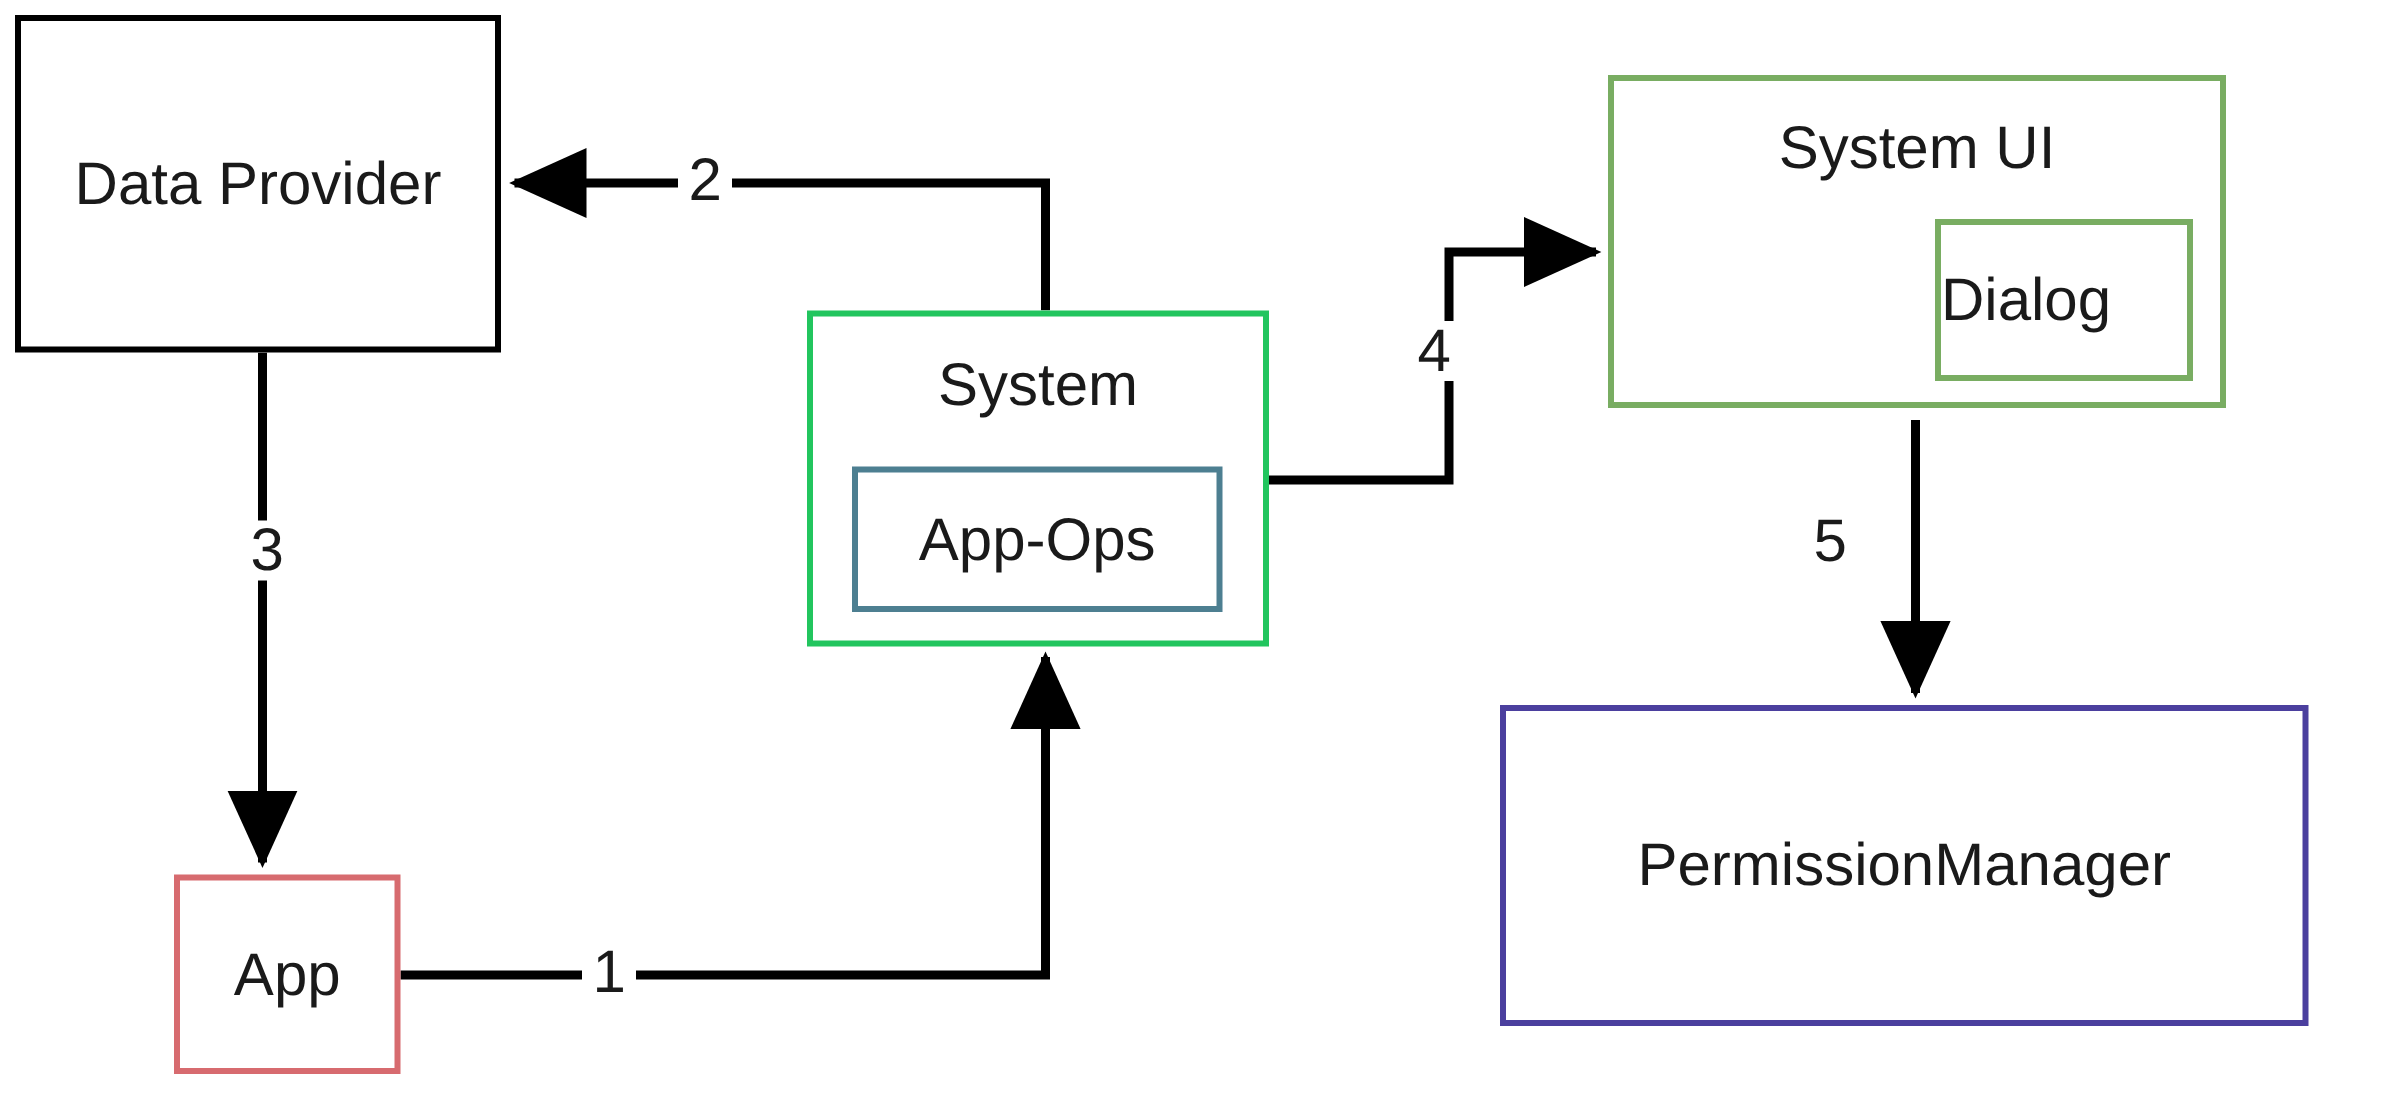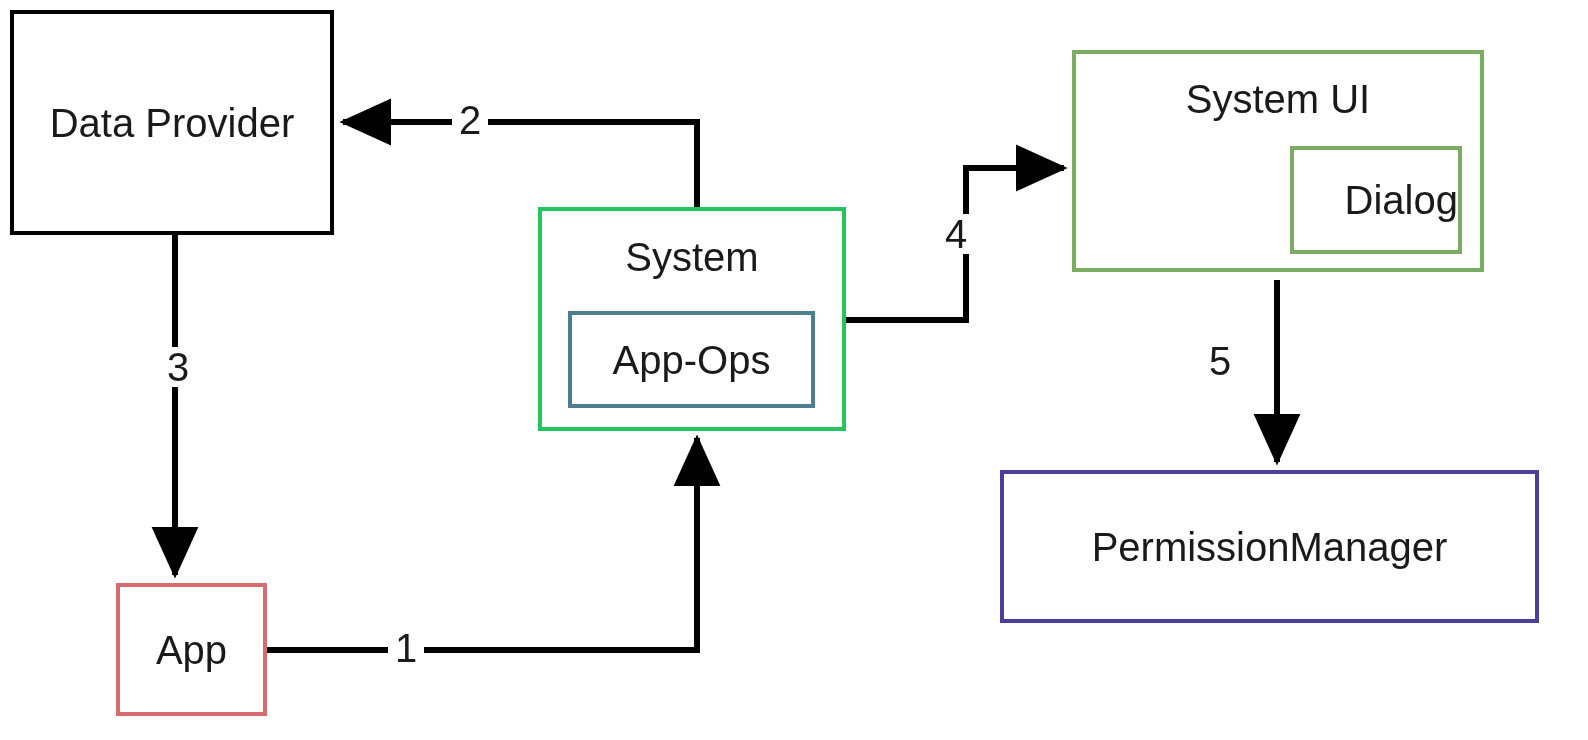--- a/index.html
+++ b/index.html
@@ -95,27 +95,27 @@
   }
   
   #node-dialog {
     position: absolute;
     left: 214px; top: 92px; width: 172px; height: 108px;
     box-sizing: border-box;
     border: 4px solid #79ad62;
     background: #ffffff;
     display: flex;
     align-items: center;
-    justify-content: flex-end;
+    justify-content: flex-start;
   }
   #node-dialog .node-label { font-size: 40px; }
 
   
   #node-permission-manager {
-    left: 1000px; top: 470px; width: 539px; height: 153px;
+    left: 1000px; top: 470px; width: 539px; height: 214px;
     border: 4px solid #4b3f9e;
     z-index: 3;
   }
   #node-permission-manager .node-label { font-size: 40px; }
 
   
   .edge-label {
     position: absolute;
     font-family: "Liberation Sans", sans-serif;
     font-size: 40px;

